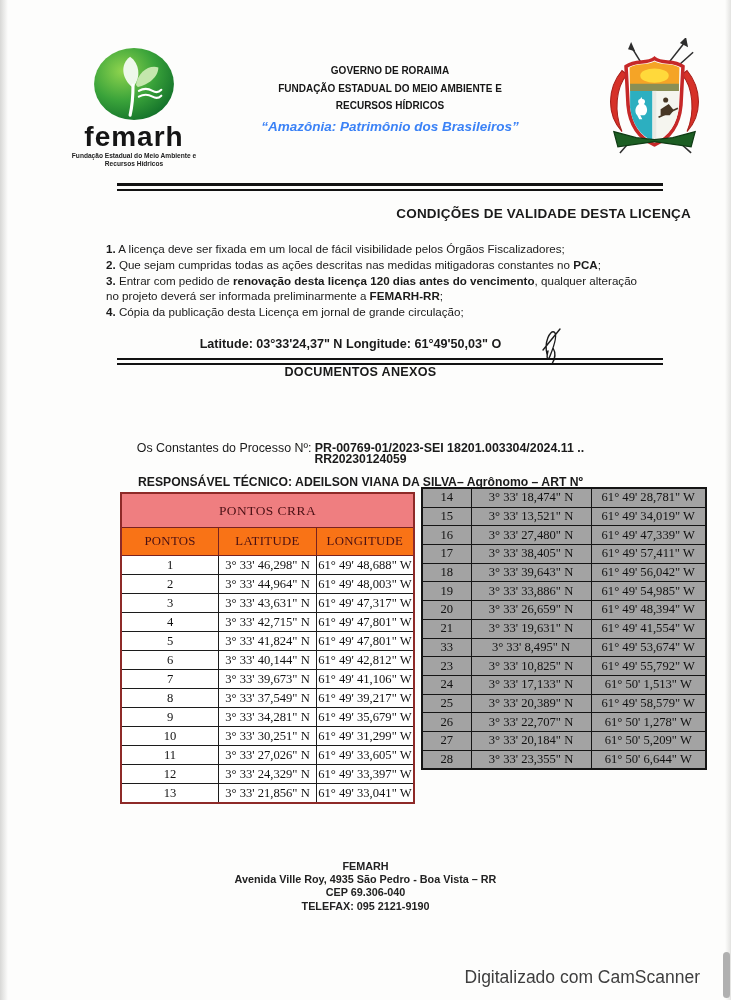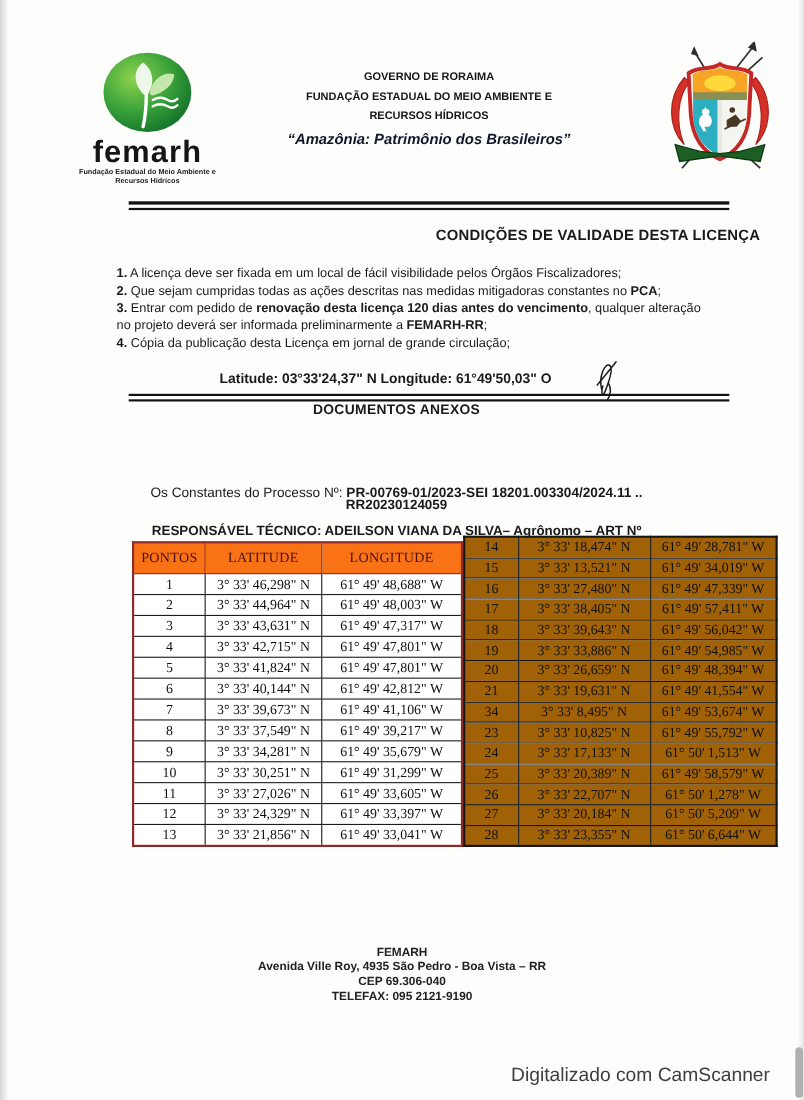--- a/index.html
+++ b/index.html
@@ -14,21 +14,21 @@
     background:linear-gradient(to right,#d8d8d6,rgba(255,255,255,0));}
   .edge-shade-r{position:absolute;top:0;right:0;width:6px;height:100%;
     background:linear-gradient(to left,#e3e3e1,rgba(255,255,255,0));}
 
   
   .logo-block{position:absolute;left:68px;top:46px;width:132px;text-align:center;}
   .logo-word{font-size:28px;font-weight:600;letter-spacing:1px;color:#151515;line-height:26px;margin-top:-2px;}
   .logo-sub{font-size:6.6px;font-weight:700;color:#222;line-height:7.5px;margin-top:2px;}
   .org-block{position:absolute;left:186px;top:62px;width:408px;text-align:center;}
   .org-line{font-size:10px;font-weight:700;line-height:17.5px;color:#161616;}
-  .motto{font-size:13.5px;font-weight:700;font-style:italic;margin-top:4px;color:#0f172a;}
+  .motto{font-size:13.5px;font-weight:700;font-style:italic;margin-top:4px;color:#3b82f6;}
   .coat-block{position:absolute;left:597px;top:38px;width:115px;}
 
   
   .dline{position:absolute;left:117px;width:546px;height:3px;
     border-top:3px solid #121212;border-bottom:2px solid #121212;}
   .dline1{top:183px;}
   .dline2{top:358px;border-top:2.5px solid #121212;}
 
   
   .lic-title{position:absolute;left:30px;right:40px;top:206px;text-align:right;
@@ -55,21 +55,21 @@
     font-family:"Liberation Serif", serif;font-size:12.6px;
     border:2px solid #8e2a28;}
   .tbl-left td{border:1px solid #1c1c1c;height:18px;background:#fff;color:#111;}
   .tbl-left .ptitle td{background:#ef7e80;color:#4a1014;height:33px;font-size:13.4px;
     border:1px solid #7a2220;letter-spacing:.5px;}
   .tbl-left .phead td{background:#f97316;color:#4a1014;height:27px;font-size:12.8px;
     border:1px solid #7a2220;letter-spacing:.3px;}
   .tbl-right{position:absolute;left:421px;top:487px;width:284px;
     font-family:"Liberation Serif", serif;font-size:12.6px;
     border:2px solid #151515;}
-  .tbl-right td{border:1px solid #151515;height:17.7px;background:#a16207;color:#111;}
+  .tbl-right td{border:1px solid #151515;height:17.7px;background:#a3a3a3;color:#111;}
 
   
   .footer-block{position:absolute;left:100px;right:100px;top:860px;text-align:center;
     font-size:10.8px;font-weight:700;line-height:13.2px;color:#222;}
 
   
   .watermark{position:absolute;right:31px;bottom:12px;font-size:17.5px;color:#3e3e3e;}
   .scrollbar-thumb{position:absolute;right:1px;bottom:2px;width:7px;height:46px;
     background:#b0b0b0;border-radius:3.5px;cursor:pointer;}
 </style>
@@ -161,20 +161,23 @@
   <div class="annex-title">DOCUMENTOS ANEXOS</div>
   <div class="process-line">
     <span>Os Constantes do Processo Nº:</span>
     <span class="b">PR-00769-01/2023-SEI 18201.003304/2024.11 ..</span>
   </div>
   <div class="tech-line">RESPONSÁVEL TÉCNICO: ADEILSON VIANA DA SILVA– Agrônomo – ART Nº</div>
   <div class="art-line">RR20230124059</div>
 
   <table class="tbl-left">
     <tbody>
+      <tr class="ptitle">
+        <td colspan="3">PONTOS CRRA</td>
+      </tr>
       <tr class="phead">
         <td style="width:64px">PONTOS</td>
         <td style="width:105px">LATITUDE</td>
         <td style="width:126px">LONGITUDE</td>
       </tr>
     </tbody>
     <tbody>
         <tr>
           <td>1</td>
           <td>3° 33' 46,298" N</td>
@@ -284,21 +287,21 @@
           <td>20</td>
           <td>3° 33' 26,659" N</td>
           <td>61° 49' 48,394" W</td>
         </tr>
         <tr>
           <td>21</td>
           <td>3° 33' 19,631" N</td>
           <td>61° 49' 41,554" W</td>
         </tr>
         <tr>
-          <td>34</td>
+          <td>33</td>
           <td>3° 33' 8,495" N</td>
           <td>61° 49' 53,674" W</td>
         </tr>
         <tr>
           <td>23</td>
           <td>3° 33' 10,825" N</td>
           <td>61° 49' 55,792" W</td>
         </tr>
         <tr>
           <td>24</td>

